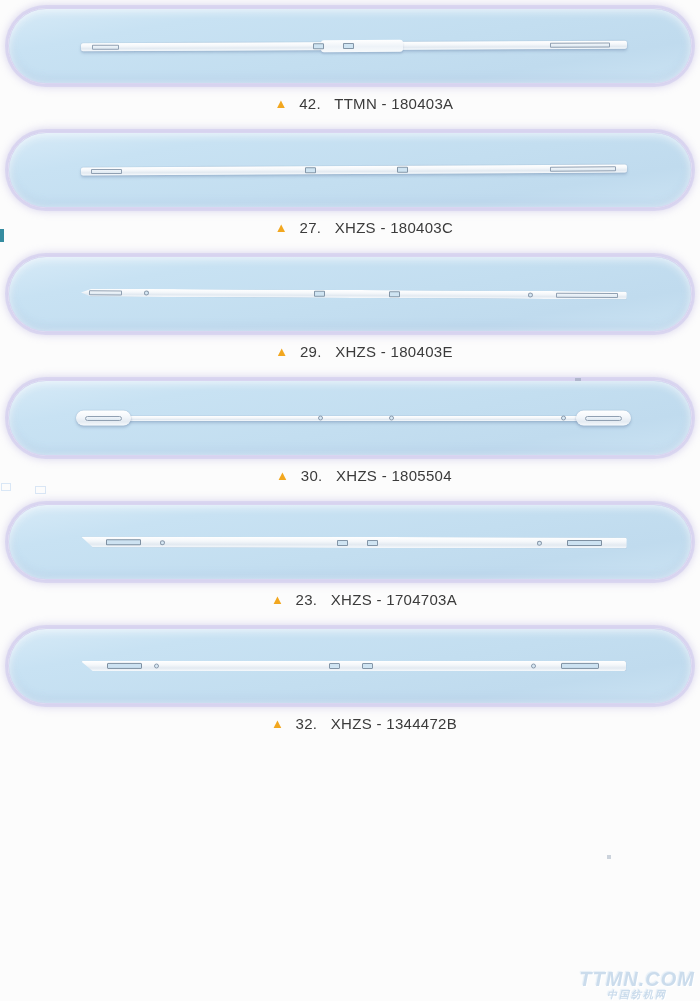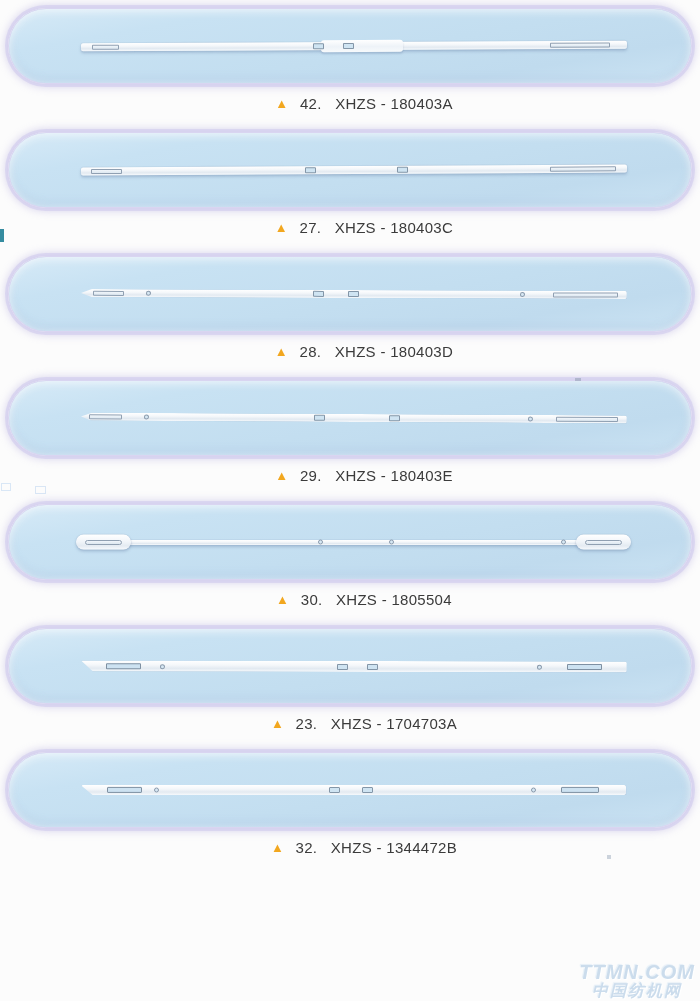--- a/index.html
+++ b/index.html
@@ -103,78 +103,61 @@
     right: 5px;
     bottom: 1px;
     text-align: center;
     color: #cbdcec;
     font-weight: bold;
     text-shadow: 1px 1px 0 #ffffff, -1px -1px 1px #e6eff7, 0 0 2px #f2f7fb;
     line-height: 1.05;
     font-style: italic;
   }
   .wm-site { font-size: 20px; letter-spacing: 1px; display: block; }
-  .wm-name { font-size: 16px; letter-spacing: 2px; display: block; }
+  .wm-name { font-size: 10px; letter-spacing: 2px; display: block; }
   .artifact { position: absolute; z-index: 5; }
 </style>
 </head>
 <body style="background: rgb(252, 252, 252);">
 
 <div class="rows">
   <div class="row">
     <div class="photo">
       <div class="strip" style="height: 8px; margin-top: -4px; transform: rotate(-0.25deg);">
           <div class="bump" style="left: 44%; width: 15%;"></div>
           <div class="hole slot" style="left: 2%; width: 5%;"></div>
           <div class="hole sq" style="left: 42.5%;"></div>
           <div class="hole sq" style="left: 48%;"></div>
           <div class="hole slot" style="left: 86%; width: 11%;"></div>
         </div>
     </div>
     <div class="caption">
       <span class="tri">▲</span>
       <span class="num">42.</span>
-      <span class="code">XHZS - 180403A</span>
+      <span class="code">TTMN - 180403A</span>
     </div>
   </div>
 
 
   <div class="row">
     <div class="photo">
       <div class="strip" style="height: 8px; margin-top: -4px; transform: rotate(-0.3deg);">
           <div class="hole slot" style="left: 1.8%; width: 5.8%;"></div>
           <div class="hole sq" style="left: 41%;"></div>
           <div class="hole sq" style="left: 58%;"></div>
           <div class="hole slot" style="left: 86%; width: 12%;"></div>
         </div>
     </div>
     <div class="caption">
       <span class="tri">▲</span>
       <span class="num">27.</span>
       <span class="code">XHZS - 180403C</span>
     </div>
   </div>
 
-  <div class="row">
-    <div class="photo">
-      <div class="strip tip-point" style="height: 8px; margin-top: -4px; transform: rotate(0.2deg);">
-          <div class="hole slot" style="left: 2.2%; width: 5.6%;"></div>
-          <div class="hole rd" style="left: 12%;"></div>
-          <div class="hole sq" style="left: 42.5%;"></div>
-          <div class="hole sq" style="left: 49%;"></div>
-          <div class="hole rd" style="left: 80.5%;"></div>
-          <div class="hole slot" style="left: 86.5%; width: 12%;"></div>
-        </div>
-    </div>
-    <div class="caption">
-      <span class="tri">▲</span>
-      <span class="num">28.</span>
-      <span class="code">XHZS - 180403D</span>
-    </div>
-  </div>
 
   <div class="row">
     <div class="photo">
       <div class="strip tip-point" style="height: 8px; margin-top: -4px; transform: rotate(0.3deg);">
           <div class="hole slot" style="left: 1.5%; width: 6%;"></div>
           <div class="hole rd" style="left: 11.5%;"></div>
           <div class="hole sq" style="left: 42.7%;"></div>
           <div class="hole sq" style="left: 56.5%;"></div>
           <div class="hole rd" style="left: 82%;"></div>
           <div class="hole slot" style="left: 87%; width: 11.5%;"></div>

